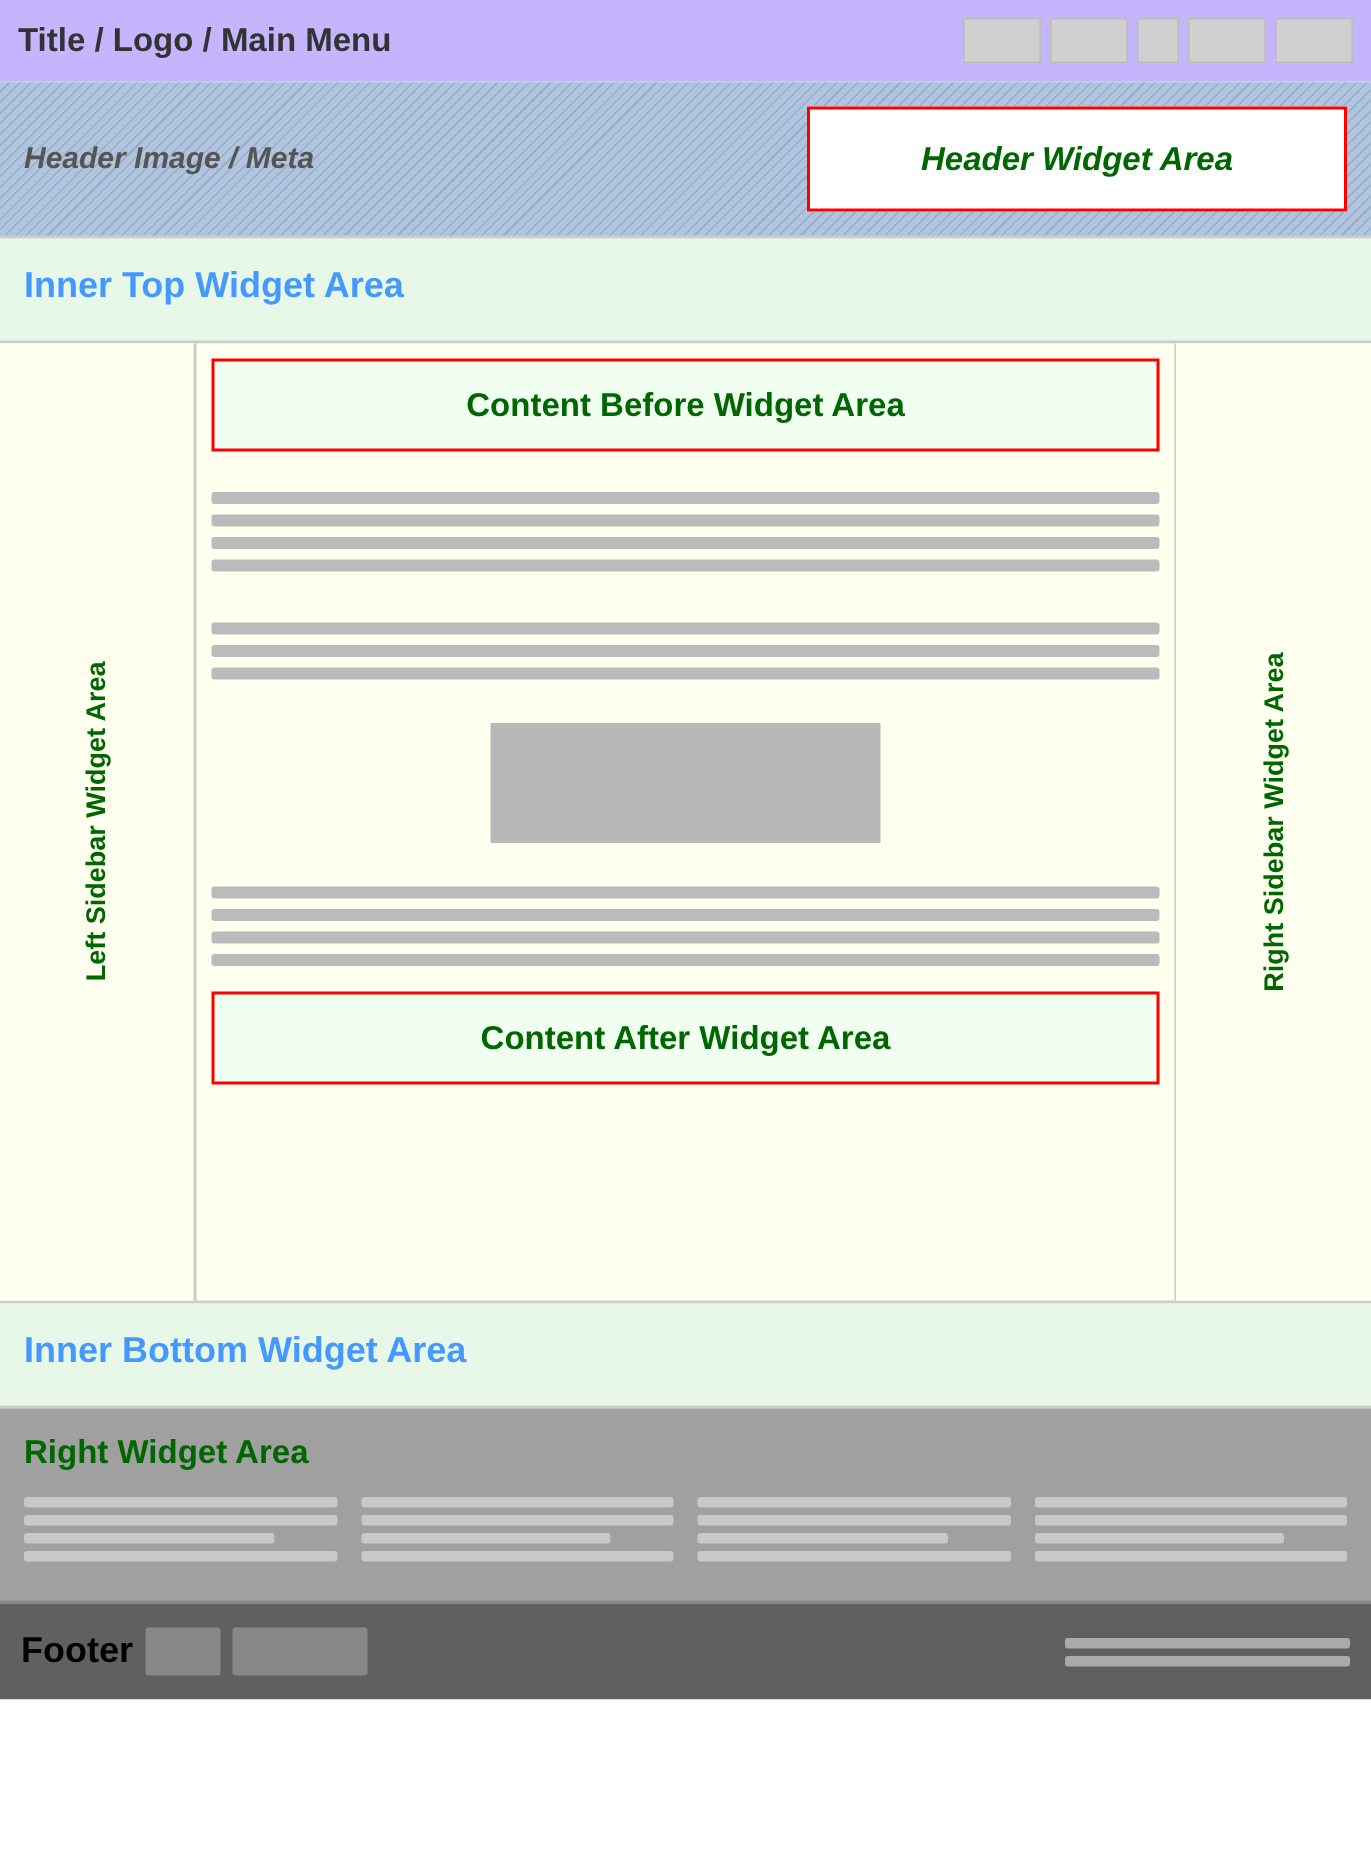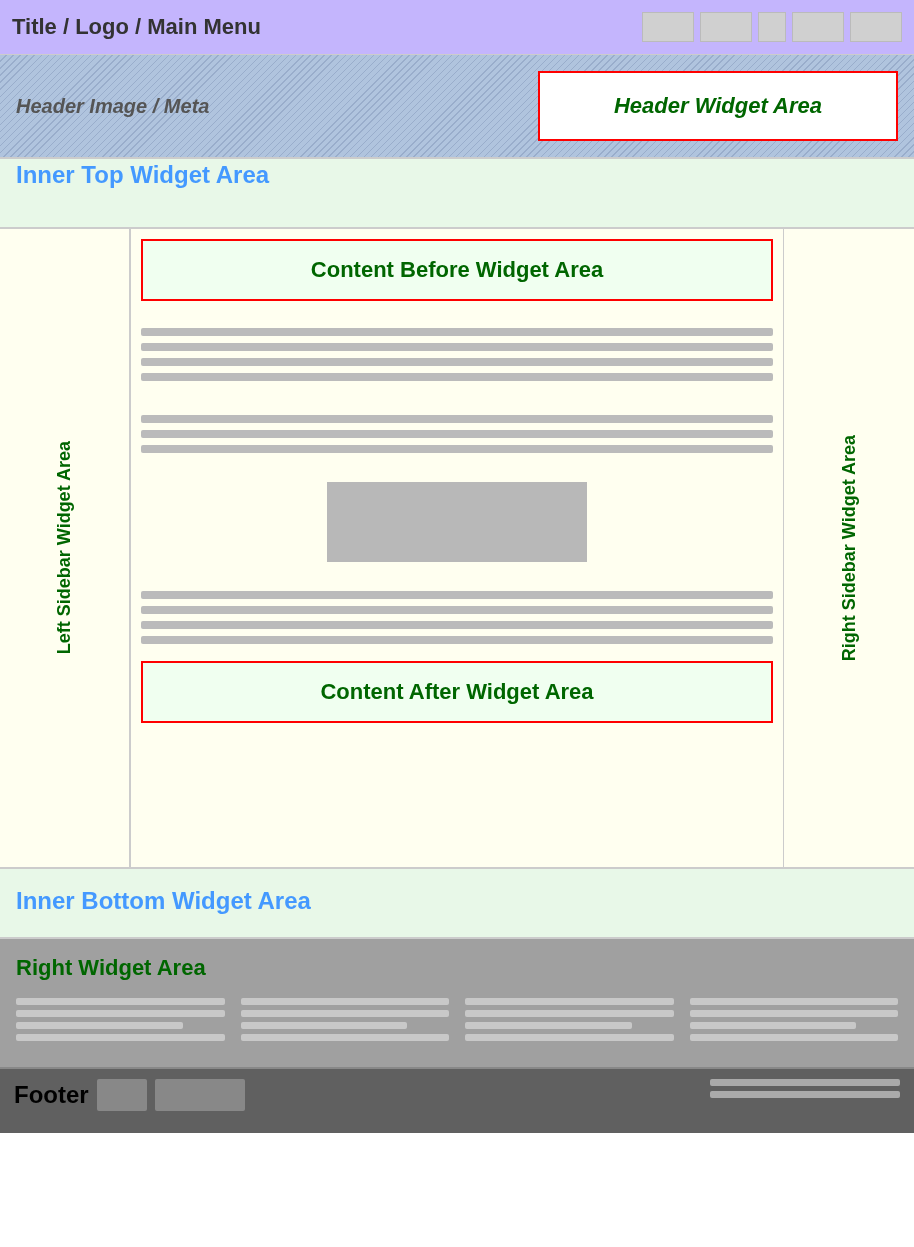--- a/index.html
+++ b/index.html
@@ -63,21 +63,21 @@
       font-weight: bold;
       color: #006600;
       min-width: 360px;
       text-align: center;
     }
 
     
     .inner-top-widget {
       background: #e8f8e8;
       border-bottom: 2px solid #ccc;
-      padding: 2px 16px;
+      padding: 18px 16px;
       min-height: 70px;
     }
     .inner-top-widget-label {
       font-size: 24px;
       font-weight: bold;
       color: #4499ff;
     }
 
     
     .content-row {
@@ -213,21 +213,21 @@
       margin: 5px 0;
       border-radius: 2px;
     }
     .footer-line.full { width: 100%; }
     .footer-line.med { width: 80%; }
 
     
     .footer-bar {
       background: #606060;
       display: flex;
-      align-items: flex-start;
+      align-items: center;
       justify-content: space-between;
       padding: 10px 14px;
       min-height: 64px;
     }
     .footer-bar-left {
       display: flex;
       align-items: center;
       gap: 8px;
     }
     .footer-bar-label {

